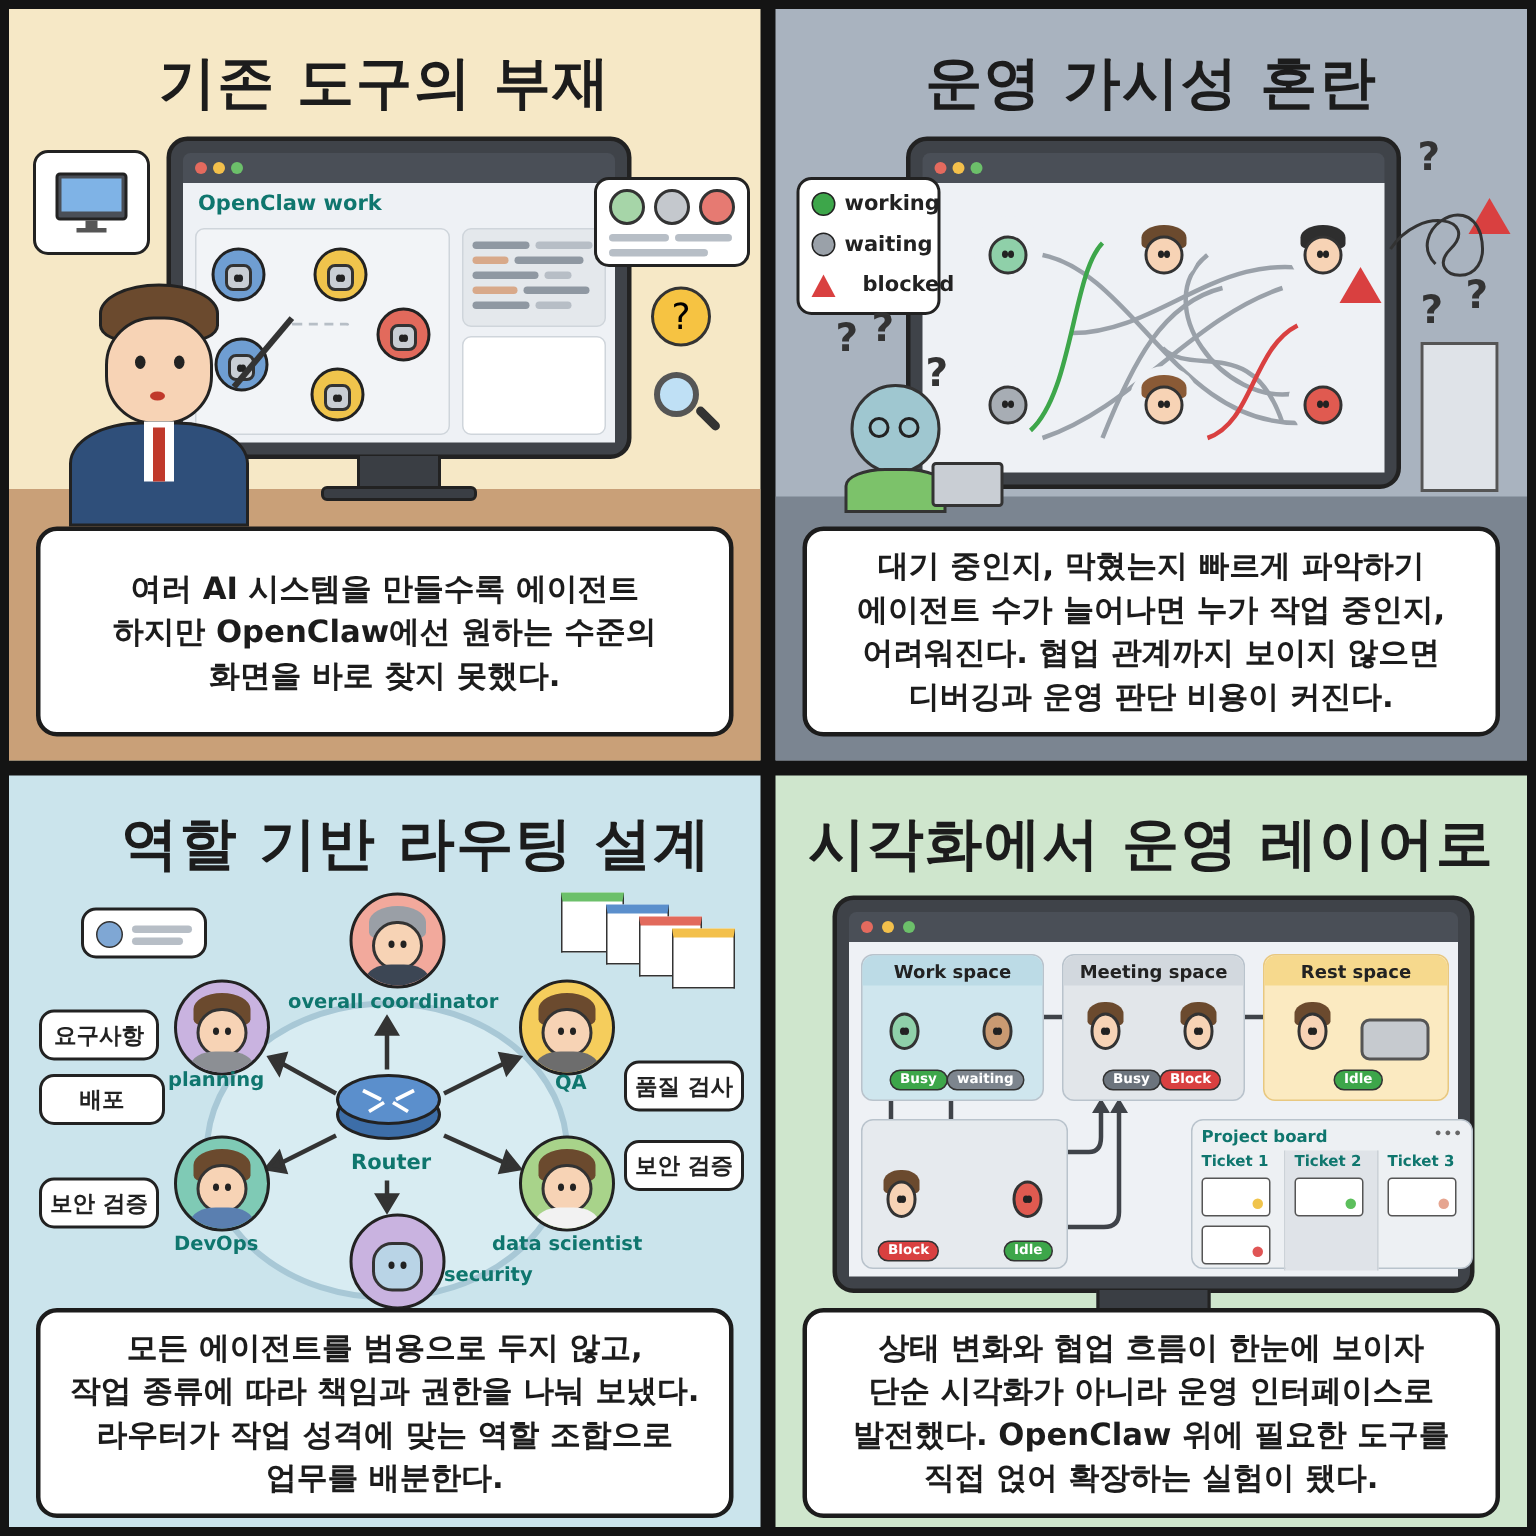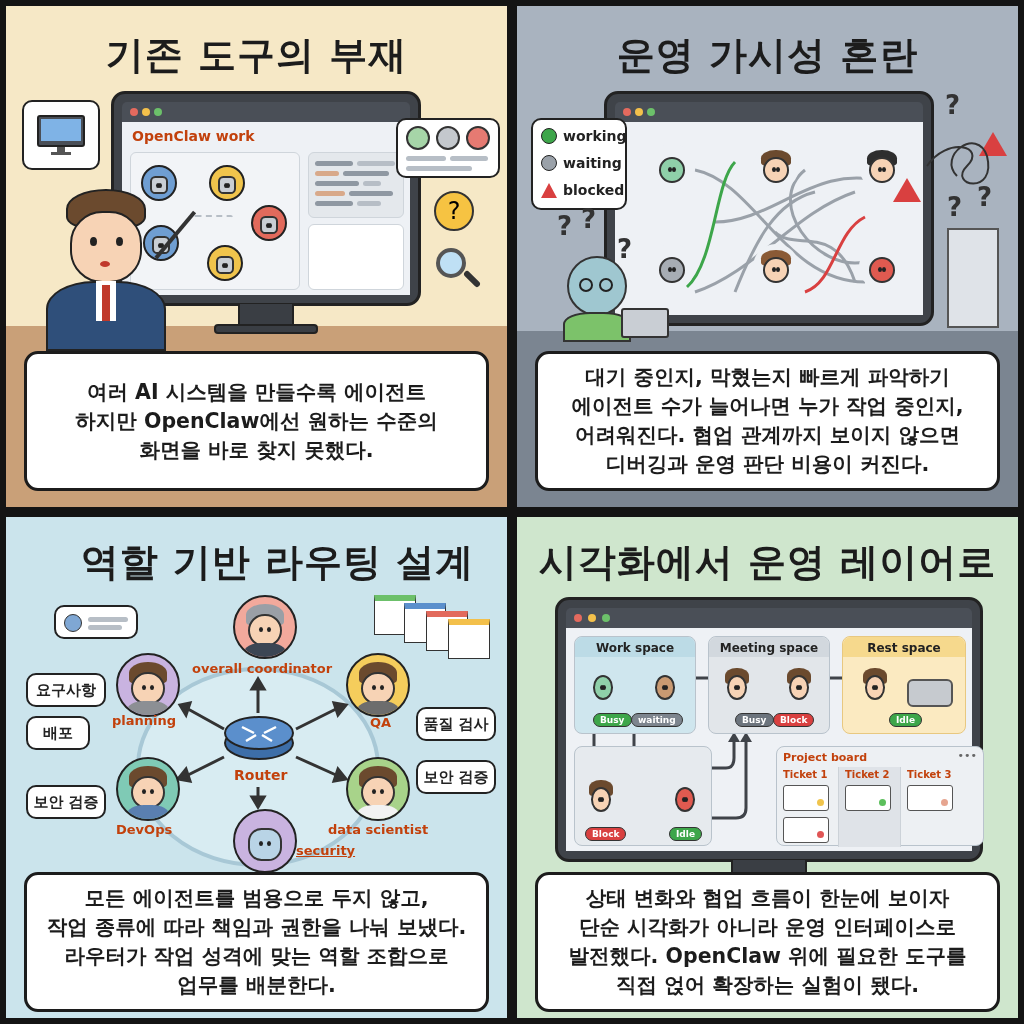--- a/index.html
+++ b/index.html
@@ -19,21 +19,21 @@
   .p3 .caption, .p4 .caption { top: 355px; }
   .caption .line { font-weight: bold; font-size: 20.5px; line-height: 29px; color: #1c1c1c; text-align: center; white-space: nowrap; }
 
   
   .monitor { position: absolute; background: #3f4349; border: 3px solid #222; border-radius: 14px; }
   .mon-bar { position: absolute; left: 8px; top: 8px; right: 8px; height: 20px; background: #4a4f57; border-radius: 5px 5px 0 0; }
   .dot { position: absolute; top: 6px; width: 8px; height: 8px; border-radius: 50%; }
   .screen { position: absolute; left: 8px; top: 28px; right: 8px; bottom: 8px; background: #eef1f5; }
   .stand { position: absolute; background: #3a3e44; border: 2px solid #222; }
 
-  .label { font-weight: bold; color: #c2410c; }
+  .label { font-weight: bold; color: #0f766e; }
   .bubble { position: absolute; background: #fff; border: 2.5px solid #222; border-radius: 10px; display: flex; align-items: center; justify-content: center; font-weight: bold; font-size: 15px; color: #222; }
   .avatar { position: absolute; border-radius: 50%; border: 2.5px solid #222; overflow: hidden; }
   .face { position: absolute; left: 22%; top: 28%; width: 56%; height: 56%; background: #f7d3b5; border-radius: 50%; border: 2px solid #333; }
   .face::before, .face::after { content: ""; position: absolute; top: 38%; width: 4px; height: 5px; background: #222; border-radius: 50%; }
   .face::before { left: 30%; } .face::after { right: 30%; }
   .hair { position: absolute; left: 18%; top: 12%; width: 64%; height: 36%; background: #6b4a2e; border-radius: 50% 50% 20% 20%; }
   .body-shape { position: absolute; left: 15%; top: 76%; width: 70%; height: 40%; background: #2f4f7a; border-radius: 40% 40% 0 0; }
   .line-gray { position: absolute; height: 5px; border-radius: 3px; background: #b7bec6; }
   .pill { position: absolute; height: 14px; border-radius: 8px; font-size: 9px; font-weight: bold; color: #fff; display: flex; align-items: center; justify-content: center; padding: 0 6px; border: 1.5px solid #333; }
   .zone { position: absolute; border-radius: 8px; border: 1.5px solid #b9c3cc; }
@@ -186,21 +186,21 @@
 
     <div class="bubble" style="left:14px; top:112px; width:96px; height:92px; display:block; font-size:14px;">
       <div style="position:absolute;left:8px;top:8px;display:flex;align-items:center;gap:6px;">
         <span style="width:16px;height:16px;border-radius:50%;background:#3da64a;border:1.5px solid #222;display:inline-block;"></span>
         <span>working</span>
       </div>
       <div style="position:absolute;left:8px;top:35px;display:flex;align-items:center;gap:6px;">
         <span style="width:16px;height:16px;border-radius:50%;background:#9aa1a9;border:1.5px solid #222;display:inline-block;"></span>
         <span>waiting</span>
       </div>
-      <div style="position:absolute;left:8px;top:62px;display:flex;align-items:center;gap:6px;">
+      <div style="position:absolute;left:8px;top:62px;display:flex;align-items:center;gap:18px;">
         <span style="width:0;height:0;border-left:8px solid transparent;border-right:8px solid transparent;border-bottom:15px solid #d94040;display:inline-block;"></span>
         <span>blocked</span>
       </div>
     </div>
 
     <div class="q" style="left:40px;top:205px;">?</div>
     <div class="q" style="left:64px;top:198px;">?</div>
     <div class="q" style="left:100px;top:228px;">?</div>
     <div class="q" style="left:428px;top:84px;">?</div>
     <div class="q" style="left:430px;top:186px;">?</div>
@@ -289,29 +289,29 @@
     <div class="avatar" style="left:340px;top:240px;width:64px;height:64px;background:#a8d38a;">
         <div class="hair" style="background:#6b4a2e;"></div>
         <div class="face"></div>
         <div class="body-shape" style="background:#f2f2f2;"></div>
       </div>
     <div class="label" style="position:absolute;left:322px;top:305px;font-size:13px;">data scientist</div>
 
     <div class="avatar" style="left:227px;top:292px;width:64px;height:64px;background:#c9b3e0;">
         <div class="face" style="background:#b9d4e6;border-radius:40%;"></div>
       </div>
-    <div class="label" style="position:absolute;left:290px;top:326px;font-size:13px;text-decoration:underline;">security</div>
+    <div class="label" style="position:absolute;left:290px;top:326px;font-size:13px;">security</div>
 
     <div class="bubble" style="left:48px;top:88px;width:84px;height:34px;">
       <span style="position:absolute;left:8px;top:7px;width:18px;height:18px;border-radius:50%;background:#7fa7d4;border:1.5px solid #333;"></span>
       <span class="line-gray" style="left:32px;top:10px;width:40px;"></span>
       <span class="line-gray" style="left:32px;top:18px;width:34px;"></span>
     </div>
     <div class="bubble" style="left:20px;top:156px;width:80px;height:34px;">요구사항</div>
-    <div class="bubble" style="left:20px;top:199px;width:64px;height:34px;">배포</div>
+    <div class="bubble" style="left:20px;top:199px;width:84px;height:34px;">배포</div>
     <div class="bubble" style="left:20px;top:268px;width:80px;height:34px;">보안 검증</div>
     <div class="bubble" style="left:410px;top:190px;width:80px;height:34px;">품질 검사</div>
     <div class="bubble" style="left:410px;top:243px;width:80px;height:34px;">보안 검증</div>
 
     <div style="position:absolute;left:368px;top:78px;width:120px;height:70px;">
       <div style="position:absolute;left:0;top:0;width:42px;height:40px;background:#fff;border:1.5px solid #333;border-top:6px solid #6cc06a;"></div>
       <div style="position:absolute;left:30px;top:8px;width:42px;height:40px;background:#fff;border:1.5px solid #333;border-top:6px solid #5b8fcc;"></div>
       <div style="position:absolute;left:52px;top:16px;width:42px;height:40px;background:#fff;border:1.5px solid #333;border-top:6px solid #e26a5c;"></div>
       <div style="position:absolute;left:74px;top:24px;width:42px;height:40px;background:#fff;border:1.5px solid #333;border-top:6px solid #f3c04b;"></div>
     </div>
@@ -397,21 +397,21 @@
               <div class="hair" style="background:#6b4a2e;"></div>
               <div class="face"></div>
             </div>
           <div class="avatar" style="left:92px;top:28px;width:36px;height:44px;border:none;background:transparent;">
               <div class="face" style="background:#e05a50;"></div>
             </div>
           <div class="pill" style="left:10px;top:80px;background:#d94040;">Block</div>
           <div class="pill" style="left:94px;top:80px;background:#3da64a;">Idle</div>
         </div>
 
-        <div class="zone" style="left:210px;top:118px;width:208px;height:100px;background:#edf0f3;padding-left:16px;">
+        <div class="zone" style="left:228px;top:118px;width:188px;height:100px;background:#edf0f3;padding-left:16px;">
           <div class="label" style="position:absolute;left:6px;top:4px;font-size:11px;">Project board</div>
           <div style="position:absolute;right:6px;top:2px;font-size:11px;color:#666;">•••</div>
           <div style="position:absolute;left:0;top:20px;width:62px;height:80px;border-right:1px solid #ccd2d8;">
             <div class="label" style="position:absolute;left:6px;top:2px;font-size:10px;">Ticket 1</div>
             <div class="ticket" style="left:6px;top:18px;">
                 <span class="tdot" style="background:#f0c44c;"></span>
               </div>
             <div class="ticket" style="left:6px;top:50px;">
                 <span class="tdot" style="background:#e05555;"></span>
               </div>

